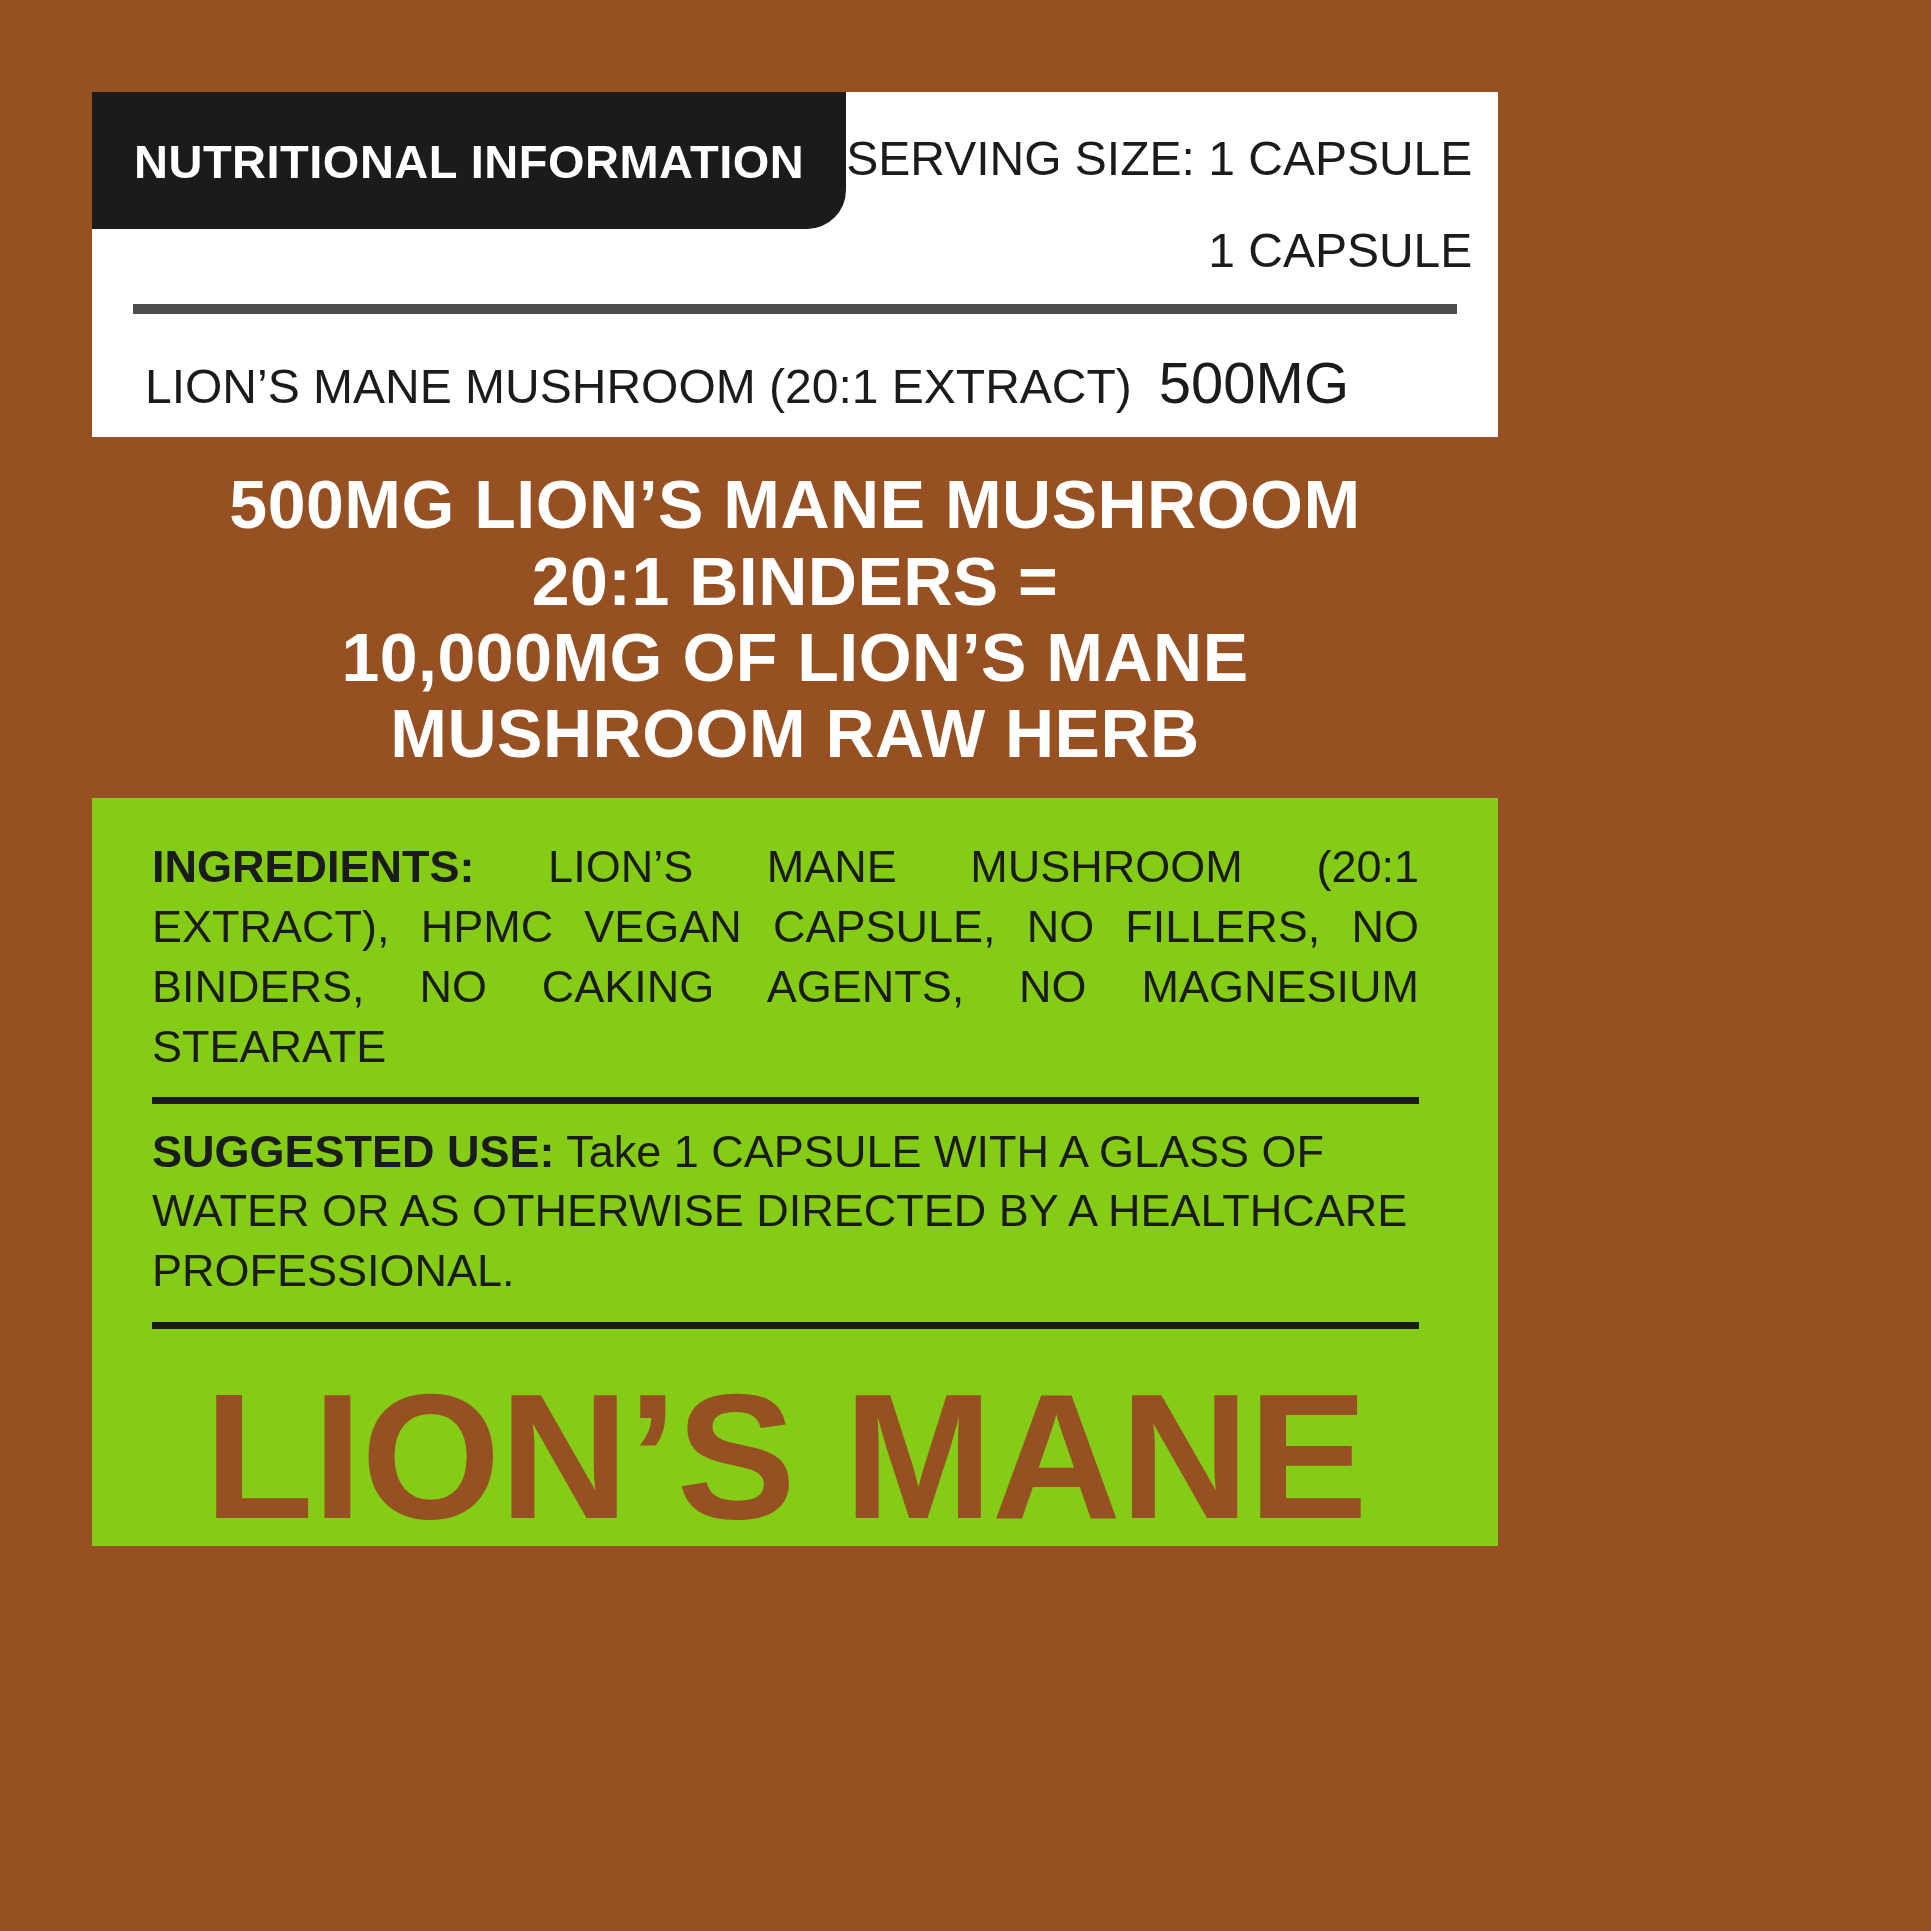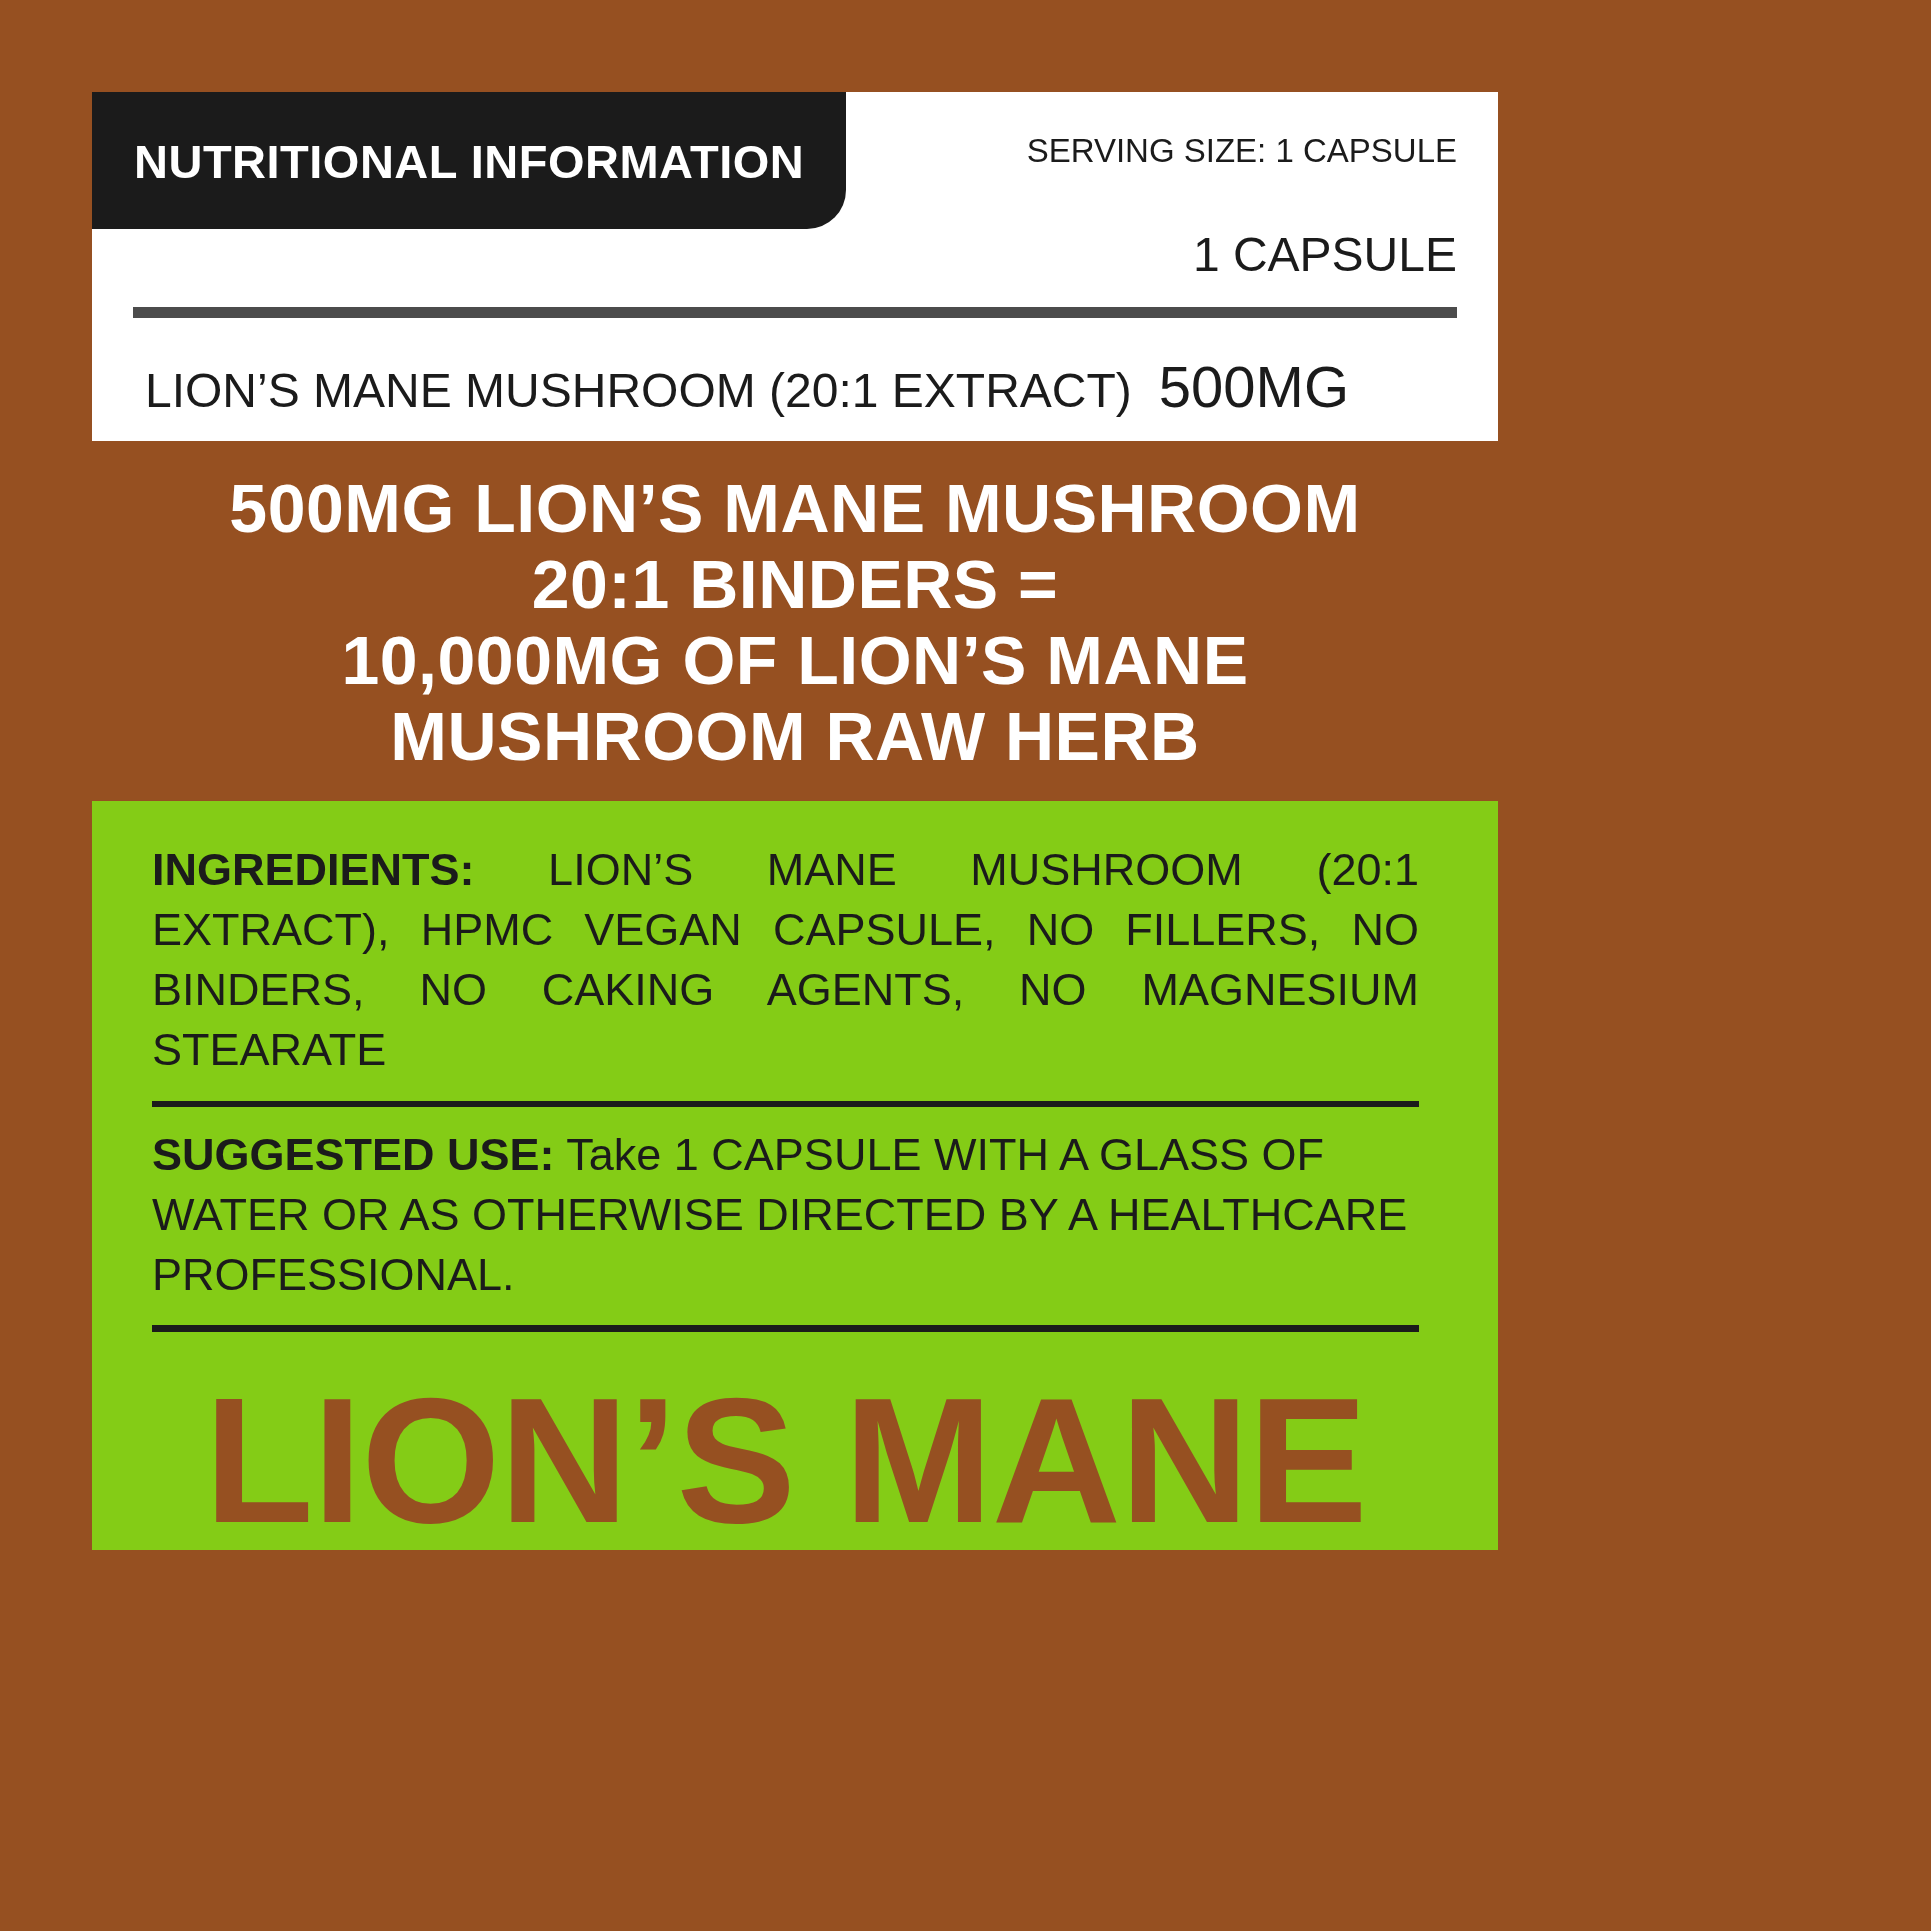--- a/index.html
+++ b/index.html
@@ -48,31 +48,31 @@
   }
 
   .serving-block {
     flex: 1;
     text-align: right;
     padding-right: 41px;
     padding-top: 42px;
   }
 
   .serving-size {
-    font-size: 33px;
+    font-size: 48px;
     color: #1b1b1b;
     line-height: 1.05;
     white-space: nowrap;
   }
 
   .serving-count {
     font-size: 48px;
     color: #1b1b1b;
     line-height: 1.05;
-    margin-top: 61px;
+    margin-top: 42px;
     white-space: nowrap;
   }
 
   .rule-thick {
     height: 10.6px;
     background: #4c4c4c;
     margin: 27px 41px 0 41px;
   }
 
   .ingredient-line {

